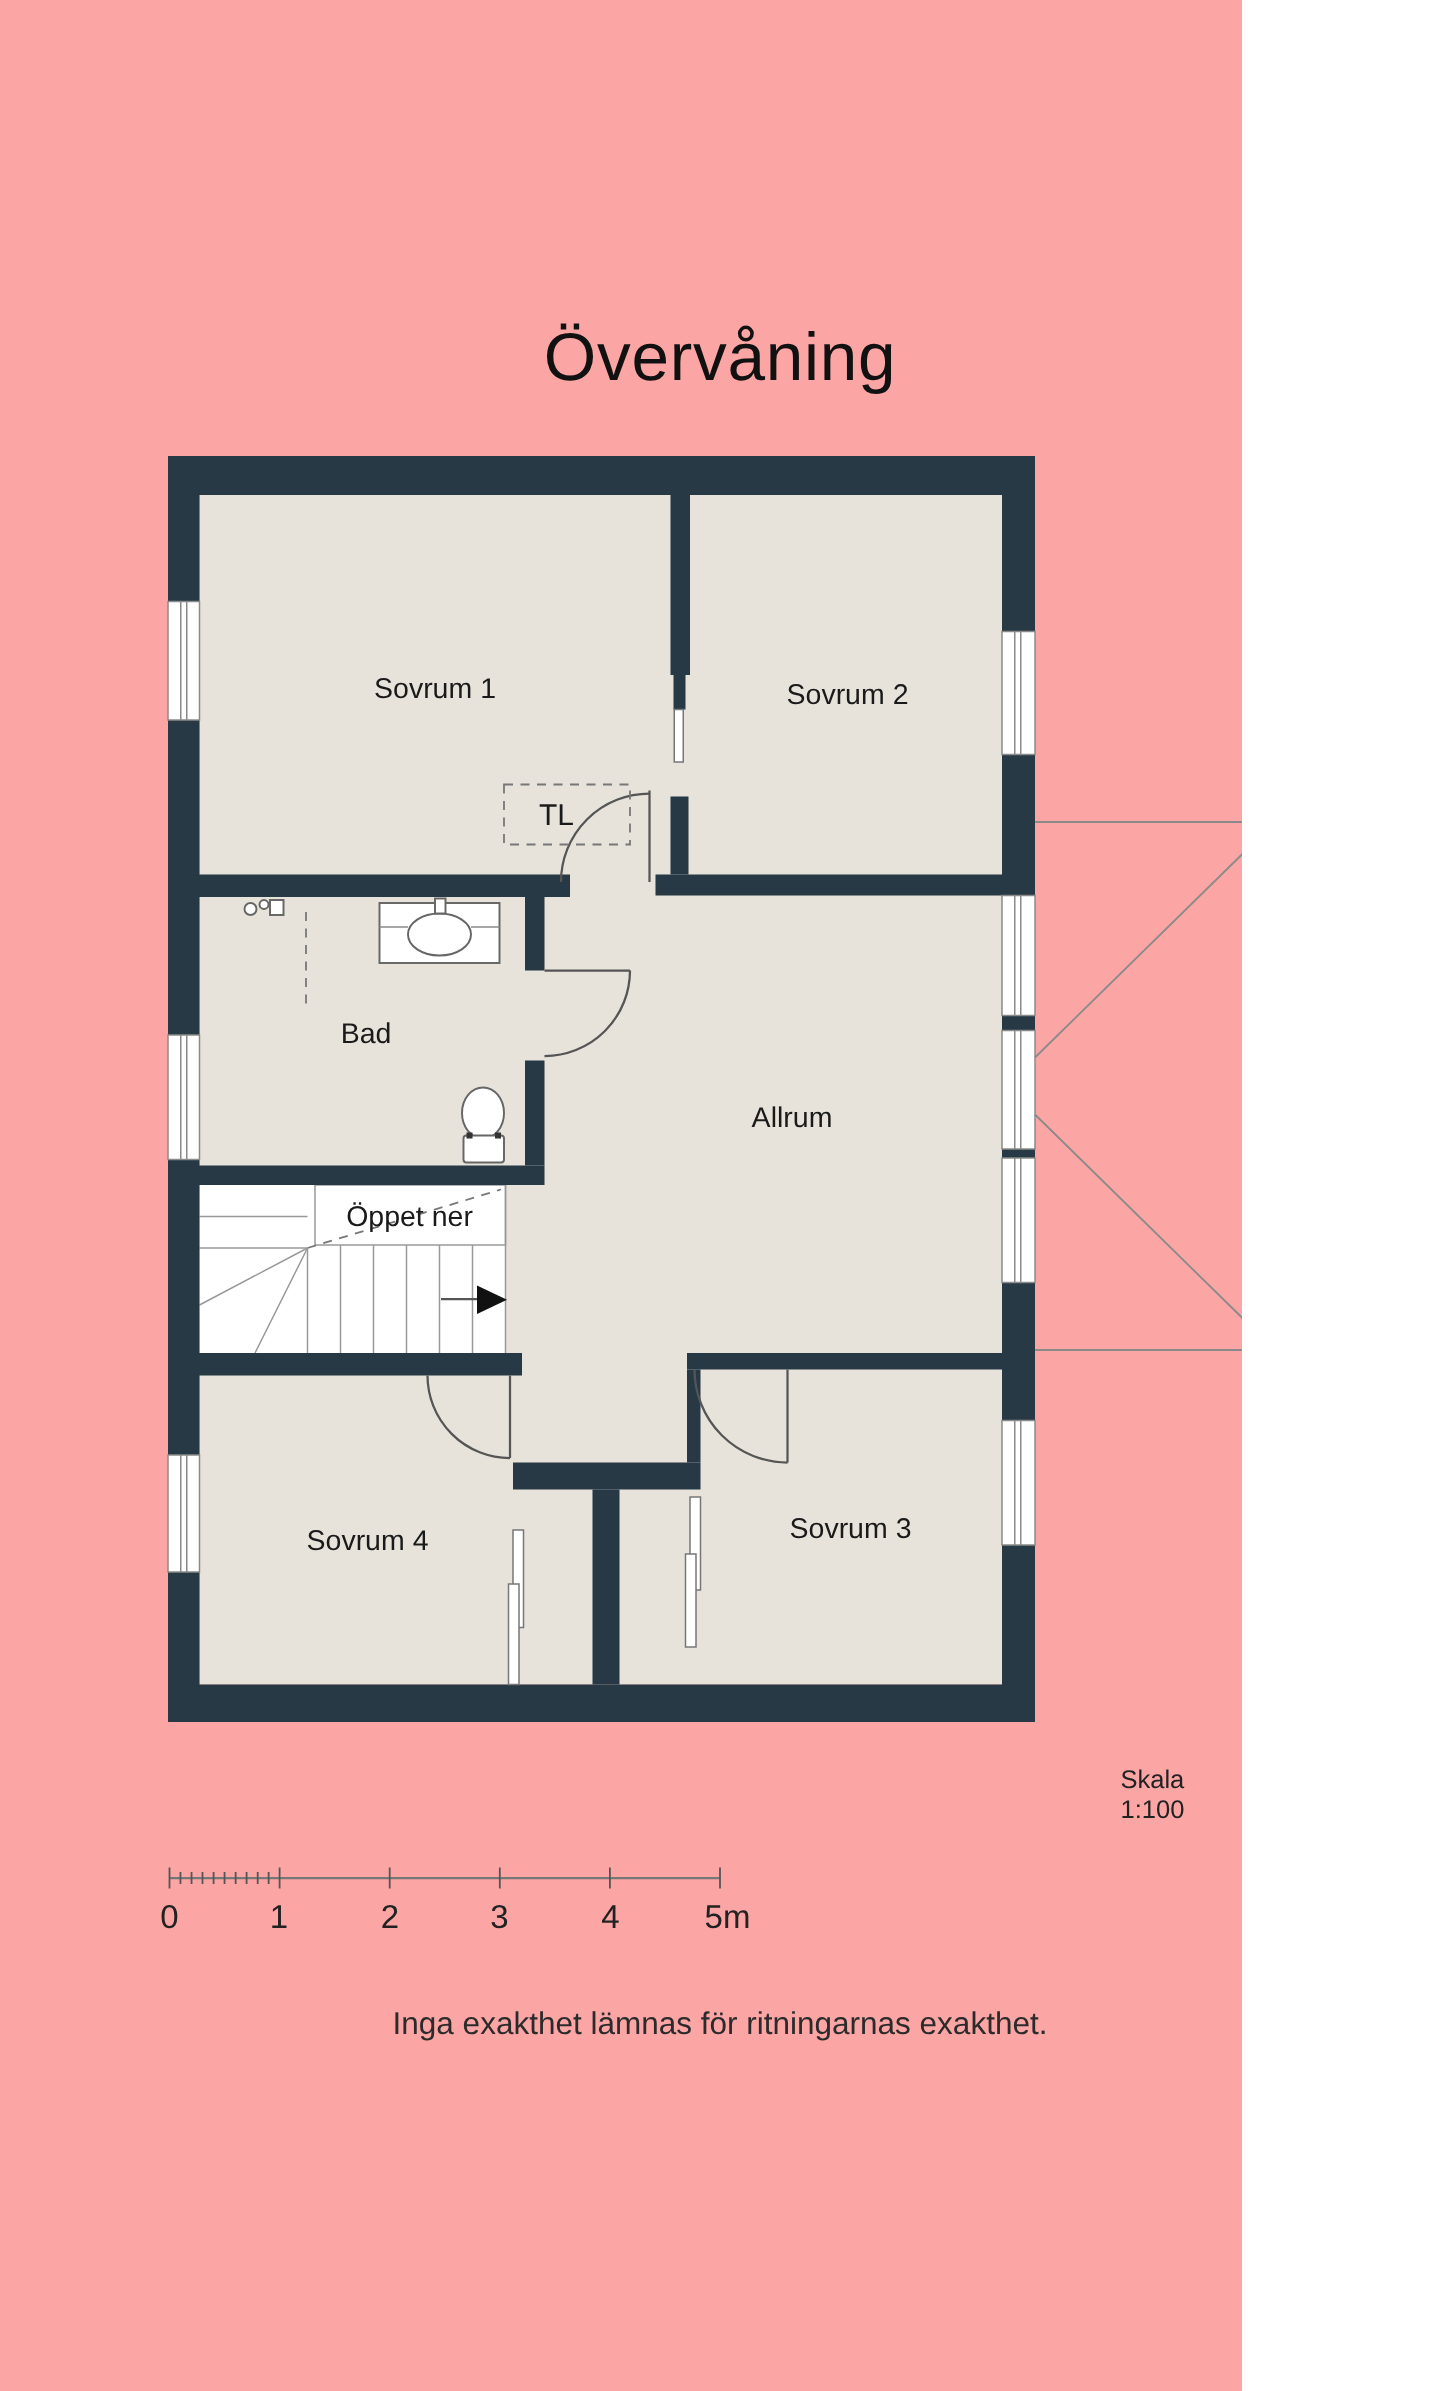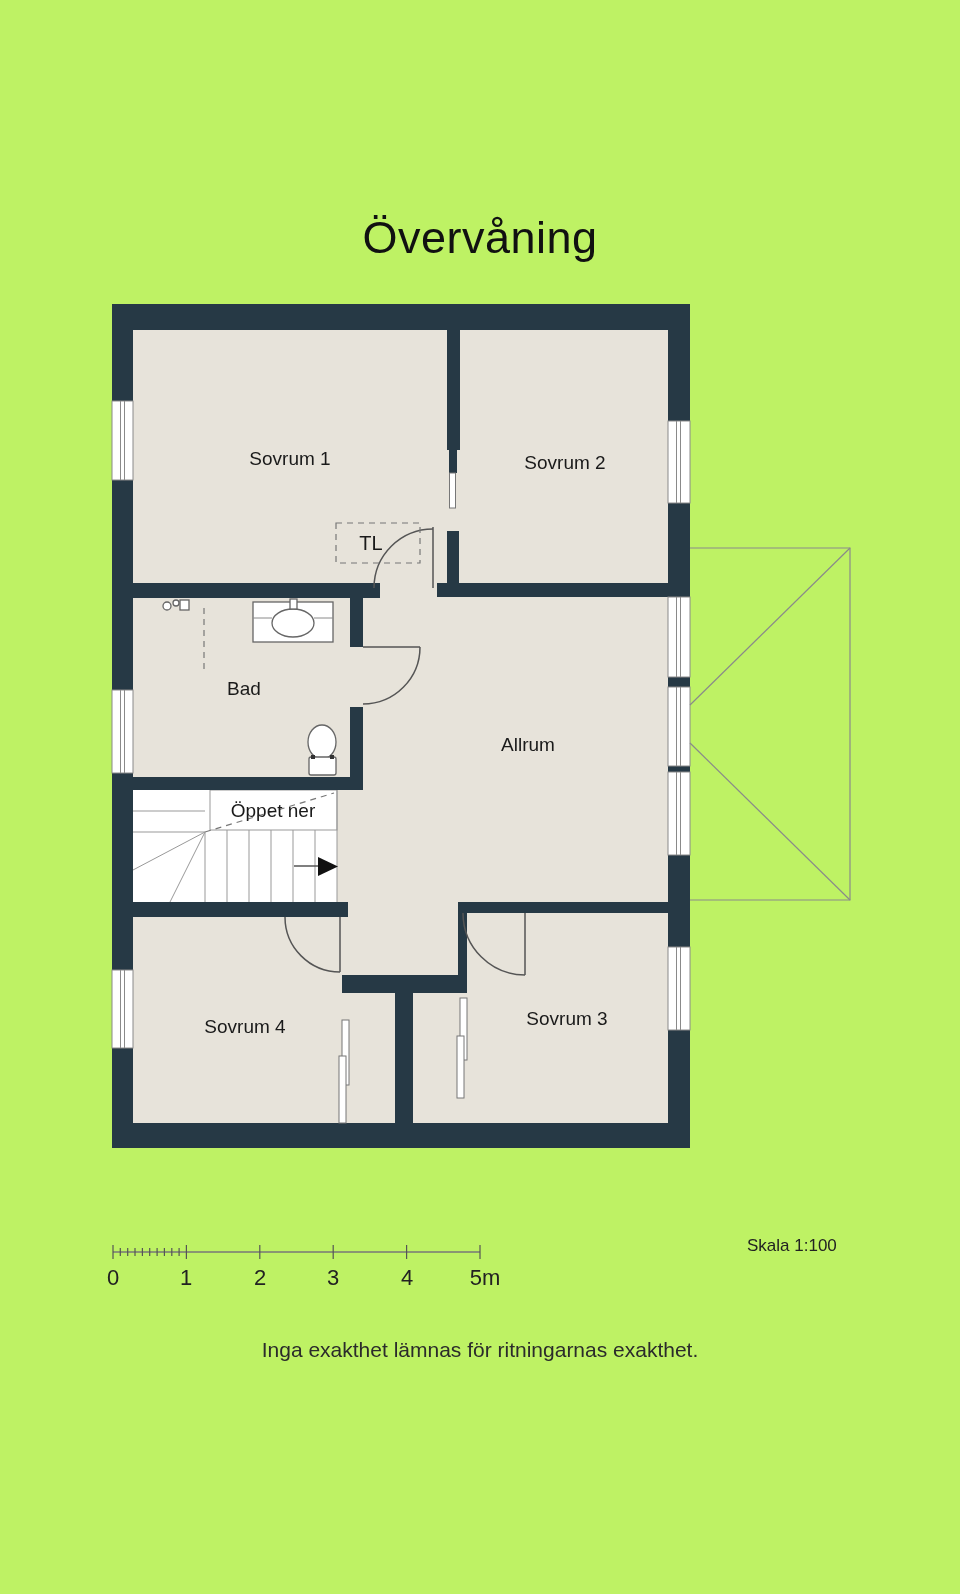--- a/index.html
+++ b/index.html
@@ -1,29 +1,29 @@
 <!DOCTYPE html>
 <html style="--wall: #263945; --floor: #e7e3da;"><head>
 <meta charset="utf-8">
 <style>
   html,body{margin:0;padding:0;background:#fff;}
   .page{
-    position:relative;width:960px;height:1594px;background:#bef264;overflow:hidden;
+    position:relative;width:828px;height:1594px;background:#fca5a5;overflow:hidden;
     font-family:"Liberation Sans", sans-serif;
   }
   .page-title{
     position:absolute;top:212px;left:0;width:960px;text-align:center;
     font-size:45px;color:#111;letter-spacing:0.5px;
   }
   .footer-note{
     position:absolute;top:1338px;left:0;width:960px;text-align:center;
     font-size:21px;color:#2b2b2b;
   }
   .skala{
-    position:absolute;top:1236px;left:747px;font-size:17px;color:#222;
+    position:absolute;top:1177px;left:747px;font-size:17px;color:#222;
   }
   svg.plan{position:absolute;top:0;left:0;}
   .wall{fill:var(--wall,#263945);}
   .floor{fill:var(--floor,#e7e3da);}
   .stairfloor{fill:#ffffff;}
   .win{fill:#ffffff;stroke:#8a8a8a;stroke-width:1;}
   .winline{stroke:#8a8a8a;stroke-width:1;}
   .door{fill:none;stroke:#555555;stroke-width:1.5;}
   .leaf{fill:#ffffff;stroke:#777777;stroke-width:1;}
   .fixture{fill:#ffffff;stroke:#666666;stroke-width:1.3;}

